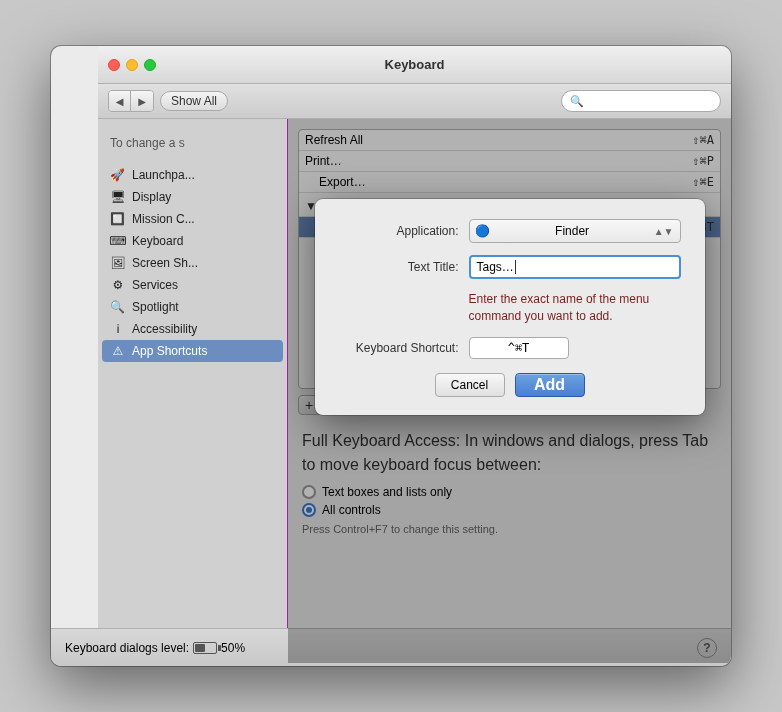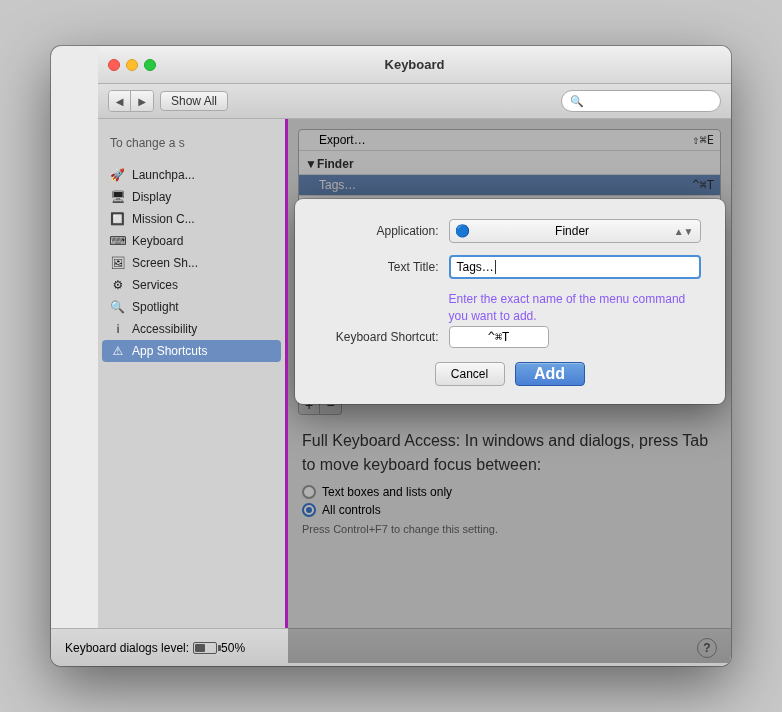--- a/index.html
+++ b/index.html
@@ -84,21 +84,21 @@
     .nav-btns .nav-btn {
       border: none;
       border-radius: 0;
     }
     .nav-btns .nav-btn:first-child {
       border-right: 1px solid #aaa;
     }
     .show-all-btn {
       background: linear-gradient(to bottom, #f5f5f5, #dcdcdc);
       border: 1px solid #aaa;
-      border-radius: 4px;
+      border-radius: 10px;
       padding: 2px 10px;
       font-size: 12px;
       cursor: pointer;
       color: #333;
     }
     .search-box {
       margin-left: auto;
       width: 160px;
       height: 22px;
       background: white;
@@ -113,21 +113,21 @@
       color: #999;
       font-size: 11px;
     }
     .content-area {
       display: flex;
       height: calc(100% - 38px - 38px);
     }
     .sidebar {
       width: 190px;
       background: #d0d0d0;
-      border-right: 3px solid #a21caf;
+      border-right: 1px solid #a21caf;
       padding: 8px 0;
       overflow-y: auto;
     }
     .sidebar-intro {
       padding: 8px 12px;
       font-size: 12px;
       color: #555;
       line-height: 1.4;
       margin-bottom: 4px;
     }
@@ -317,21 +317,21 @@
       display: flex;
       align-items: flex-start;
       justify-content: center;
       padding-top: 80px;
       z-index: 100;
     }
     .modal {
       background: #ebebeb;
       border-radius: 8px;
       box-shadow: 0 10px 40px rgba(0,0,0,0.5), 0 0 0 1px rgba(0,0,0,0.2);
-      width: 430px;
+      width: 390px;
       padding: 20px 24px 18px;
     }
     .modal-row {
       display: flex;
       align-items: center;
       margin-bottom: 12px;
     }
     .modal-label {
       width: 130px;
       text-align: right;
@@ -372,22 +372,22 @@
       display: inline-block;
       width: 1px;
       height: 14px;
       background: #333;
       margin-left: 1px;
       vertical-align: middle;
     }
     .modal-hint {
       margin-left: 130px;
       font-size: 12px;
-      color: #8b5cf6;
-      margin-bottom: 1px;
+      color: #7f1d1d;
+      margin-bottom: 12px;
       line-height: 1.4;
     }
     .modal-shortcut-input {
       width: 100px;
       height: 22px;
       background: white;
       border: 1px solid #aaa;
       border-radius: 4px;
       display: flex;
       align-items: center;
@@ -501,20 +501,28 @@
       <div class="sidebar-item selected">
         <span class="sidebar-icon">⚠</span>
         <span>App Shortcuts</span>
       </div>
     </div>
 
     <div class="main-content">
       <div class="table-container">
         <table class="shortcuts-table">
           <tbody>
+            <tr>
+              <td>Refresh All</td>
+              <td class="shortcut-key">⇧⌘A</td>
+            </tr>
+            <tr>
+              <td>Print…</td>
+              <td class="shortcut-key">⇧⌘P</td>
+            </tr>
             <tr>
               <td style="padding-left: 20px;">Export…</td>
               <td class="shortcut-key">⇧⌘E</td>
             </tr>
             <tr class="group-header">
               <td colspan="2">▼Finder</td>
             </tr>
             <tr class="selected-row">
               <td style="padding-left: 20px;">Tags…</td>
               <td class="shortcut-key">^⌘T</td>

